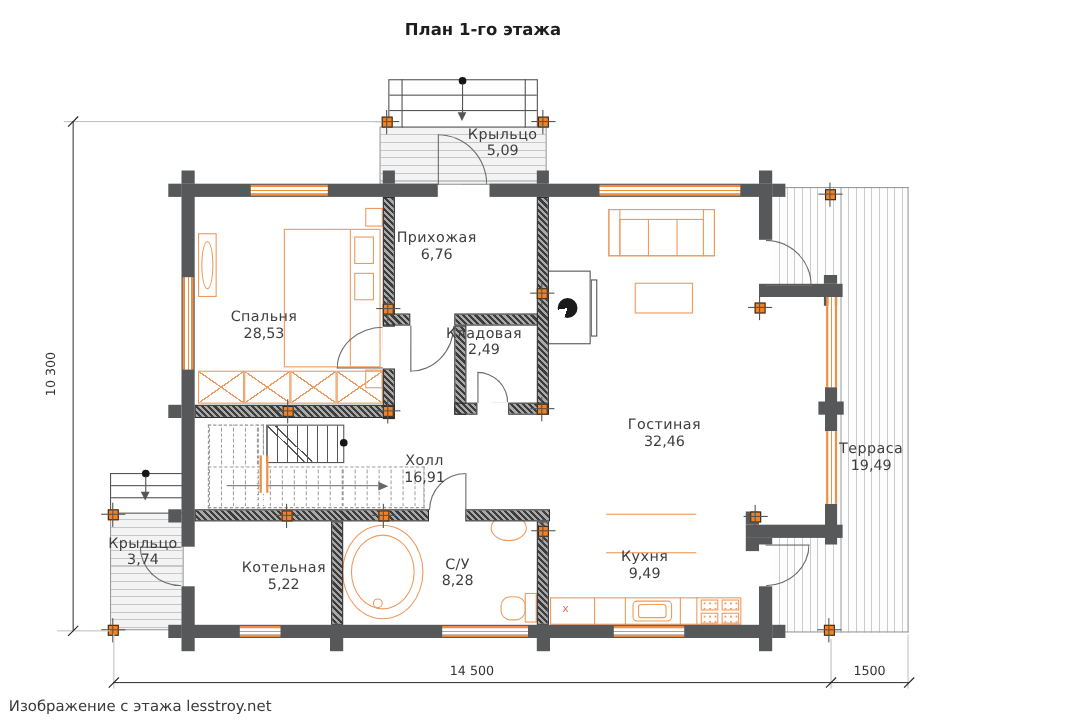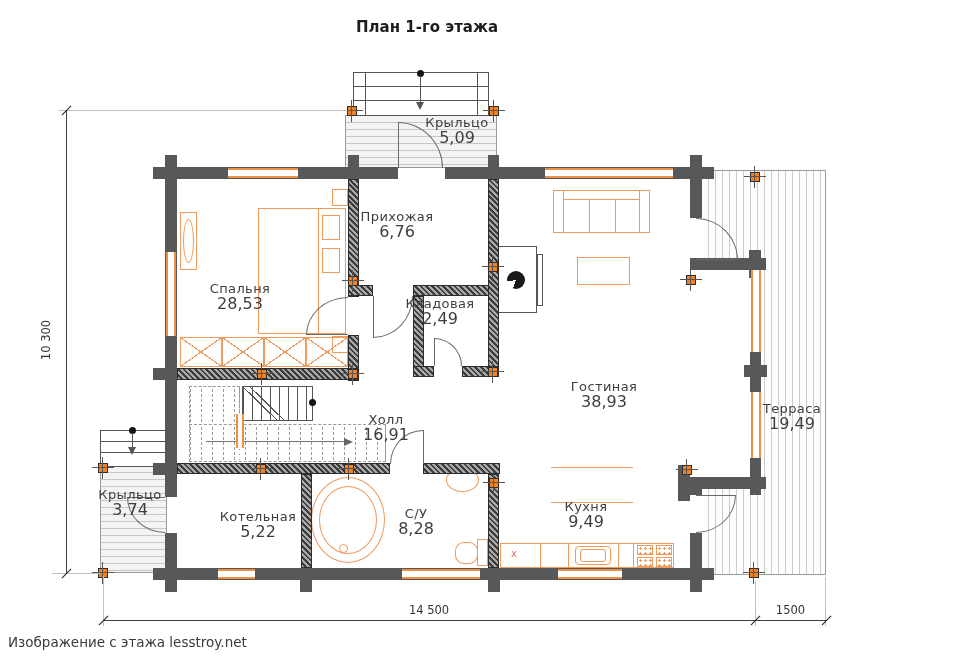--- a/index.html
+++ b/index.html
@@ -28,21 +28,21 @@
   .dashtreads{background:repeating-linear-gradient(180deg,#fff 0 2px,transparent 2px 5px),repeating-linear-gradient(90deg,#9a9a9a 0 1px,transparent 1px 11px)}
   .solidtreads{border:1px solid #555;background:repeating-linear-gradient(90deg,#555 0 1px,transparent 1px 9px)}
   .diag{background:linear-gradient(to top right,transparent calc(50% - 0.6px),#555 calc(50% - 0.6px) calc(50% + 0.6px),transparent calc(50% + 0.6px))}
   .xcell{border:1px solid #f09a5e;background:linear-gradient(to top right,transparent calc(50% - 0.6px),#f09a5e calc(50% - 0.6px) calc(50% + 0.6px),transparent calc(50% + 0.6px)),linear-gradient(to bottom right,transparent calc(50% - 0.6px),#f09a5e calc(50% - 0.6px) calc(50% + 0.6px),transparent calc(50% + 0.6px))}
   .burner{border:1px solid #f09a5e;background:radial-gradient(#f09a5e 1px,transparent 1.2px);background-size:5px 5px}
   .dot{border-radius:50%;background:#151515}
   .ah-down{width:0;height:0;border-left:4px solid transparent;border-right:4px solid transparent;border-top:8px solid #555}
   .ah-right{width:0;height:0;border-top:4px solid transparent;border-bottom:4px solid transparent;border-left:9px solid #666}
   .rlabel{text-align:center;color:#3e3e3e}
   .rname{font-size:13px;line-height:17px;letter-spacing:.4px}
-  .rarea{font-size:16px;line-height:14px}
+  .rarea{font-size:13px;line-height:14px}
   .dim{font-size:11.5px;color:#333;text-align:center}
   .title{font-size:15px;font-weight:700;color:#1d1d1d;text-align:center}
   .footer{font-size:13.5px;color:#3a3a3a}
 </style>
 </head>
 <body>
 
 <div id="canvas">
 
   <div class="abs stripes-v" style="left:702px;top:170px;width:124px;height:405px"></div>
@@ -228,21 +228,21 @@
   <div class="abs rlabel" style="left:170px;top:280px;width:140px">
     <div class="rname">Спальня</div>
     <div class="rarea">28,53</div>
   </div>
   <div class="abs rlabel" style="left:380px;top:295px;width:120px">
     <div class="rname">Кладовая</div>
     <div class="rarea">2,49</div>
   </div>
   <div class="abs rlabel" style="left:544px;top:378px;width:120px">
     <div class="rname">Гостиная</div>
-    <div class="rarea">38,93</div>
+    <div class="rarea">32,46</div>
   </div>
   <div class="abs rlabel" style="left:732px;top:400px;width:120px">
     <div class="rname">Терраса</div>
     <div class="rarea">19,49</div>
   </div>
   <div class="abs rlabel" style="left:326px;top:411px;width:120px">
     <div class="rname">Холл</div>
     <div class="rarea">16,91</div>
   </div>
   <div class="abs rlabel" style="left:356px;top:505px;width:120px">
@@ -272,16 +272,16 @@
   <div class="abs thin" style="left:103px;top:576px;width:1px;height:50px;background:#c2c2c2"></div>
   <div class="abs thin" style="left:755px;top:581px;width:1px;height:45px;background:#c2c2c2"></div>
   <div class="abs thin" style="left:825px;top:577px;width:1px;height:49px;background:#c2c2c2"></div>
   <div class="abs dline" style="left:103px;top:620px;width:723px;height:1px"></div>
   <div class="abs tick" style="left:97px;top:620px"></div>
   <div class="abs tick" style="left:749px;top:620px"></div>
   <div class="abs tick" style="left:820px;top:620px"></div>
   <div class="abs dim" style="left:379px;top:603px;width:100px">14 500</div>
   <div class="abs dim" style="left:755px;top:603px;width:71px">1500</div>
 
-  <div class="abs title" style="left:0;top:18px;width:854px">План 1-го этажа</div>
+  <div class="abs title" style="left:12px;top:18px;width:854px">План 1-го этажа</div>
   <div class="abs footer" style="left:8px;top:634px">Изображение с этажа lesstroy.net</div>
 
 </div>
 
 </body></html>

